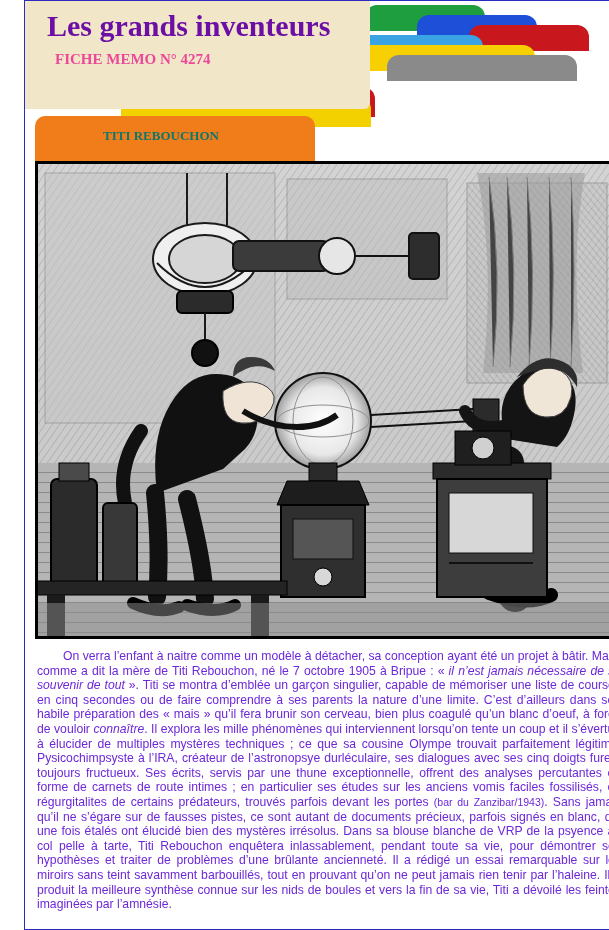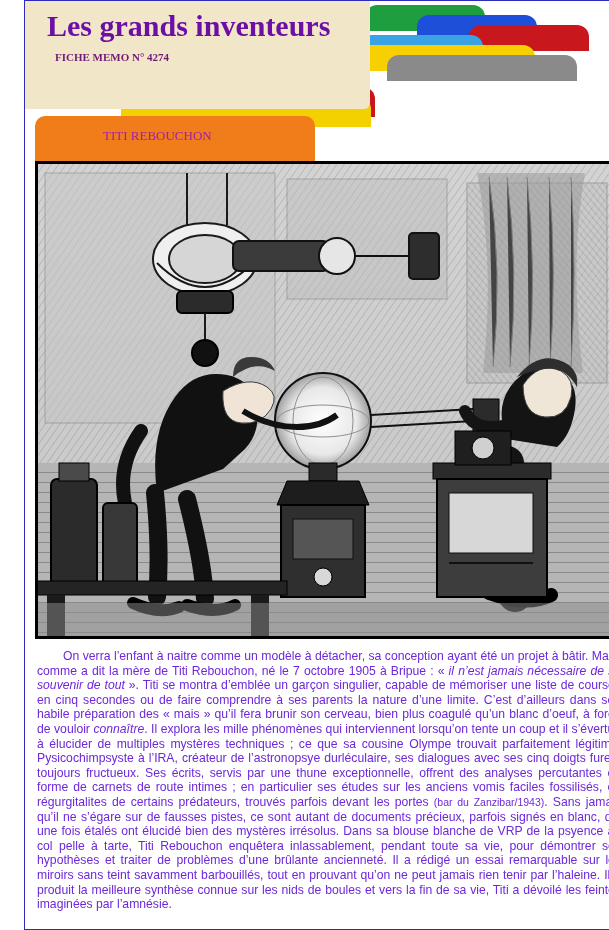--- a/index.html
+++ b/index.html
@@ -58,40 +58,40 @@
     font-size:30px;
     color:#6b0fa5;
     letter-spacing:0px;
     white-space:nowrap;
   }
   .subtitle{
     position:absolute;
     left:30px;top:50px;
     font-family:"Liberation Serif", serif;
     font-weight:bold;
-    font-size:11px;
-    color:#701a75;
+    font-size:15px;
+    color:#ec4899;
     white-space:nowrap;
   }
 
   
   .name-panel{
     position:absolute;
     left:10px;top:115px;
     width:280px;height:54px;
     background:#f07d1a;
     border-radius:10px 10px 0 0;
   }
   .name-label{
     position:absolute;
     left:78px;top:127px;
     font-family:"Liberation Serif", serif;
-    font-weight:normal;
+    font-weight:bold;
     font-size:13px;
-    color:#a21caf;
+    color:#0f766e;
     white-space:nowrap;
   }
 
   
   .illus-frame{
     position:absolute;
     left:10px;top:160px;
     width:588px;height:478px;
     border:2px solid #000;
     background:#cfcfcf;

